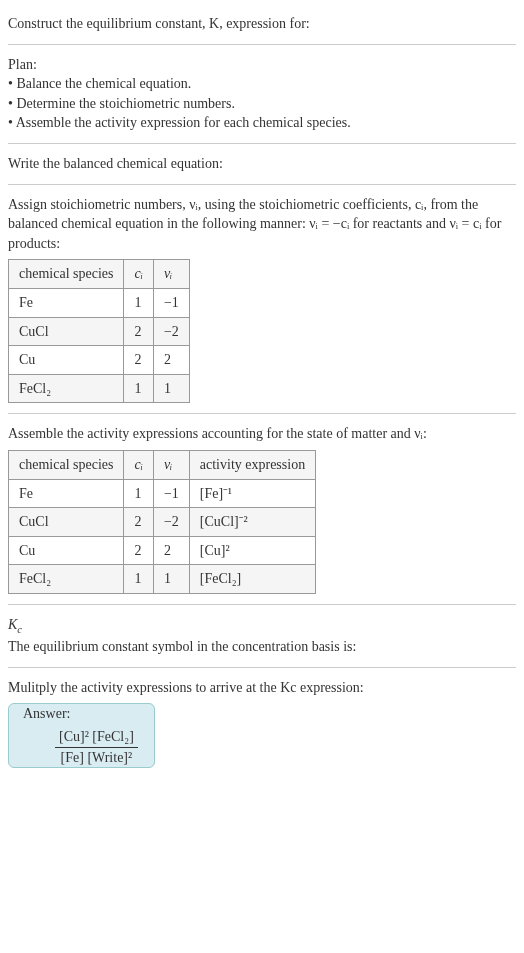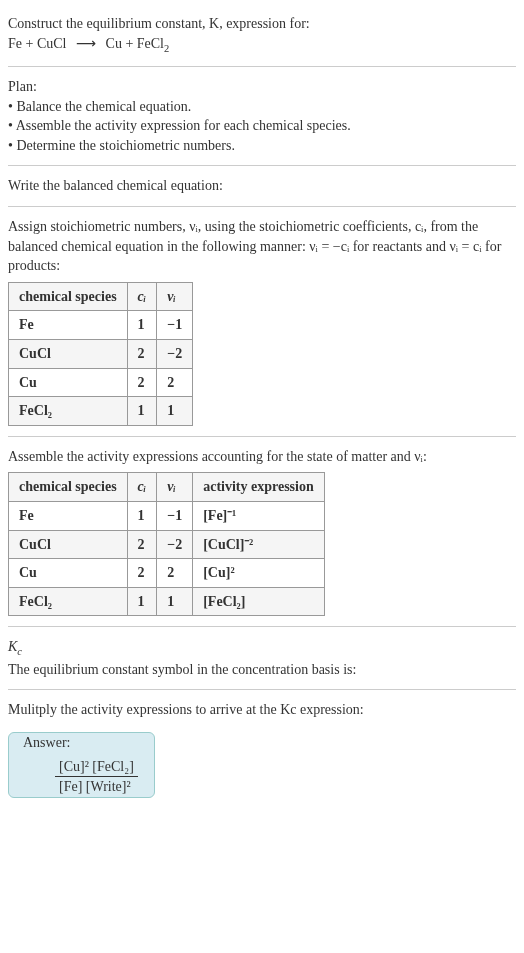--- a/index.html
+++ b/index.html
@@ -20,65 +20,61 @@
 .sub { font-size: 0.75em; vertical-align: sub; }
 .italic { font-style: italic; }
 table {
   border-collapse: collapse;
   margin: 6px 0;
 }
 td, th {
   border: 1px solid #999;
   padding: 4px 10px;
   text-align: left;
-  font-weight: bold;
+  font-weight: normal;
 }
 tr:nth-child(odd) td, tr:nth-child(odd) th {
   background: #f5f5f5;
 }
 tr:nth-child(even) td, tr:nth-child(even) th {
   background: #fff;
 }
 .answer-box {
   background: #d9ecf2;
   border: 1px solid #9cc;
   border-radius: 6px;
   padding: 0 14px;
   display: inline-block;
-  margin-top: 12px;
+  margin-top: 5px;
 }
 .frac {
   display: inline-block;
+  text-align: center;
   vertical-align: middle;
   margin: 0 2px;
 }
 .frac .num { display:block; border-bottom: 1px solid #333; padding: 0 4px; }
 .frac .den { display:block; padding: 0 4px; }
 .arrow { padding: 0 6px; }
 .section { margin: 6px 0; }
 </style>
 </head>
 <body>
 
 <div class="section">
   <div>Construct the equilibrium constant, K, expression for:</div>
-  <div>
-    <span>Fe + CuCl</span>
-    <span class="arrow">⟶</span>
-    <span>Cu + FeCl</span><span class="sub">2</span>
-  </div>
 </div>
 
 <hr>
 
 <div class="section">
   <div>Plan:</div>
   <div>• Balance the chemical equation.</div>
+  <div>• Determine the stoichiometric numbers.</div>
   <div>• Assemble the activity expression for each chemical species.</div>
-  <div>• Determine the stoichiometric numbers.</div>
 </div>
 
 <hr>
 
 <div class="section">
   <div>Write the balanced chemical equation:</div>
 </div>
 
 <hr>
 

